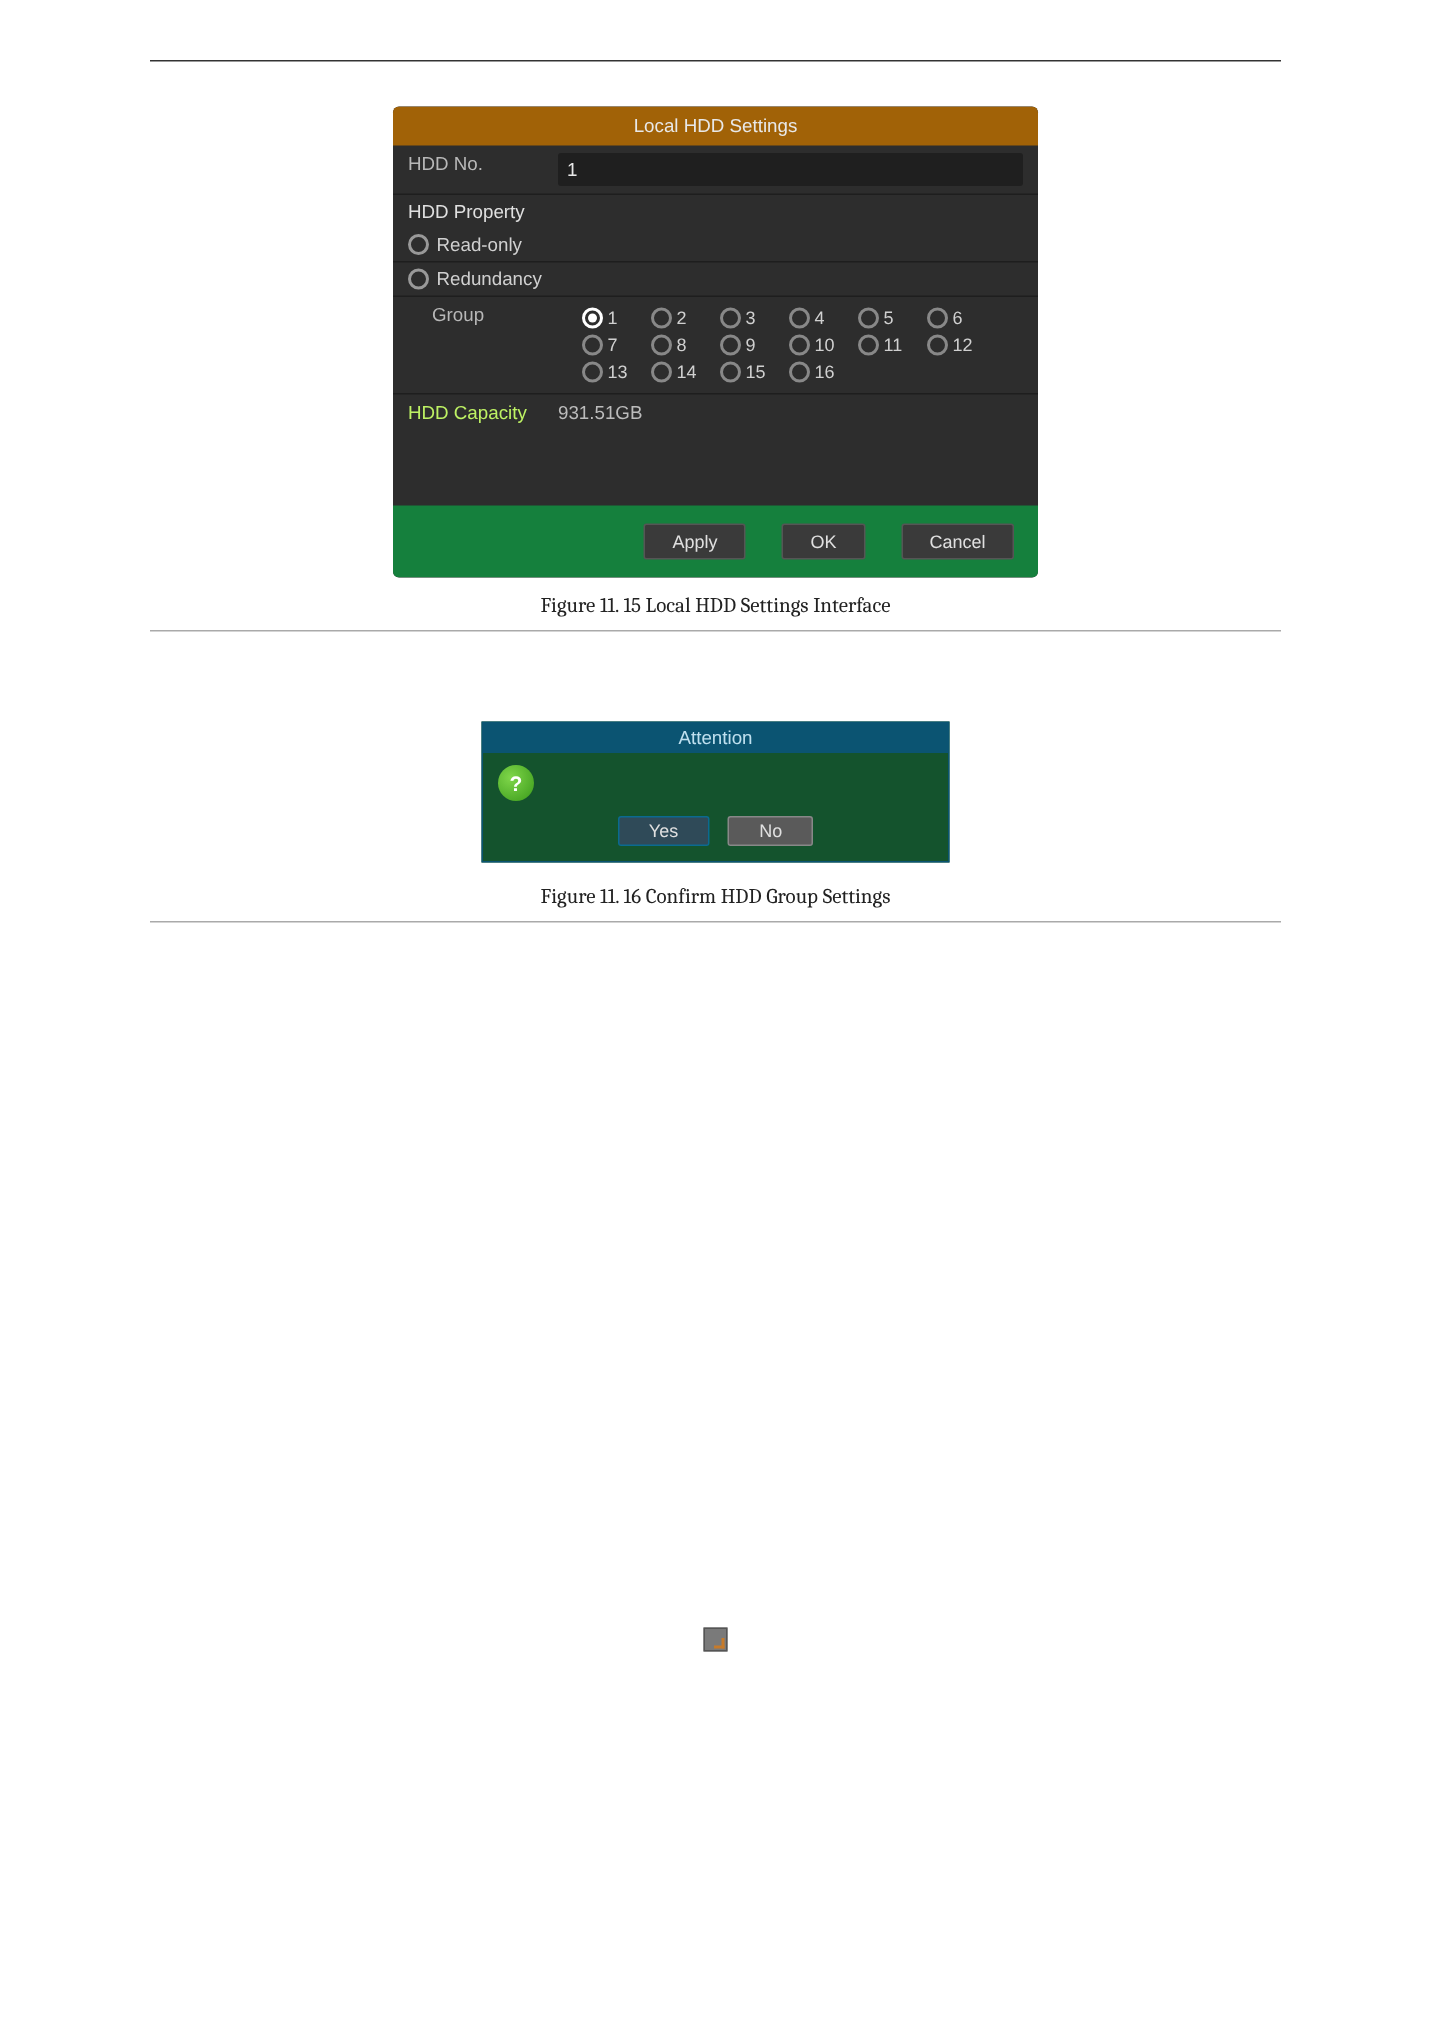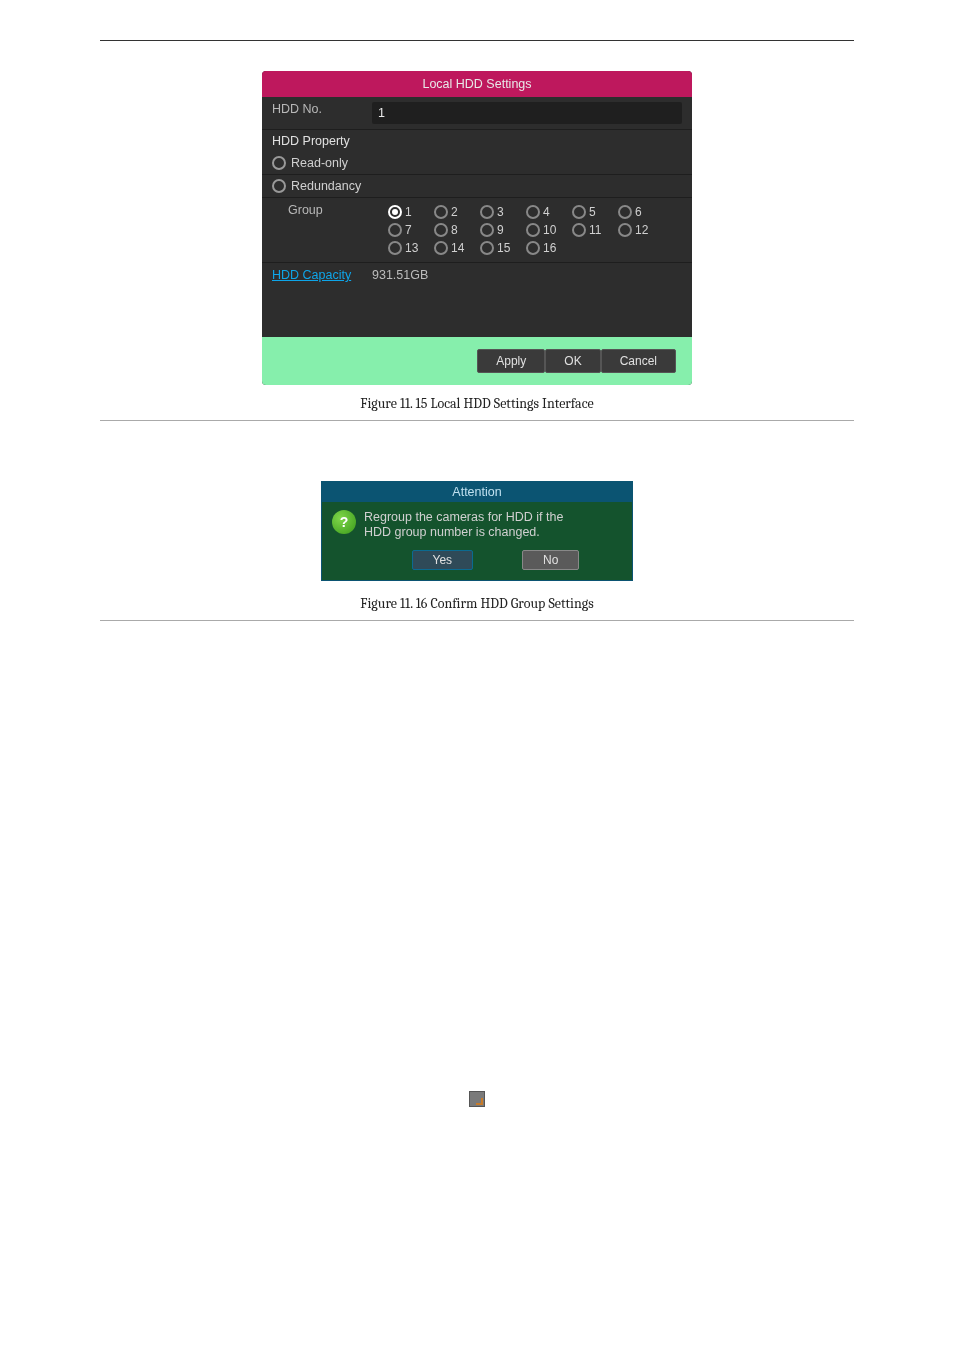--- a/index.html
+++ b/index.html
@@ -29,21 +29,21 @@
   }
   .hdd-dialog {
     width: 430px;
     background: #2d2d2d;
     color: #d0d0d0;
     font-size: 12.5px;
     border-radius: 4px;
     overflow: hidden;
   }
   .dlg-title {
-    background: #be185d;
+    background: #a16207;
     color: #e8e8e8;
     text-align: center;
     padding: 6px 0;
     font-size: 12.5px;
   }
   .row {
     display: flex;
     align-items: flex-start;
     padding: 5px 10px;
     border-bottom: 1px solid #1e1e1e;
@@ -110,22 +110,23 @@
     content:"";
     display:block;
     margin:2px;
     width:6px;height:6px;
     background:#fff;
     border-radius:50%;
   }
   .btn-row {
     display:flex;
     justify-content:flex-end;
+    gap:24px;
     padding:12px 16px;
-    background:#86efac;
+    background:#15803d;
   }
   .btn {
     background:#3a3a3a;
     border:1px solid #555;
     color:#e0e0e0;
     padding:4px 18px;
     font-size:12px;
     border-radius:2px;
     cursor:pointer;
   }
@@ -178,21 +179,20 @@
     padding:6px 0 10px 0;
   }
   .btn2 {
     background:#5a5a5a;
     border:1px solid #888;
     color:#e0e0e0;
     padding:2px 20px;
     font-size:12px;
     border-radius:2px;
     cursor:pointer;
-    margin-left:37px;
   }
   .btn2.yes {
     border-color:#0b6a90;
     background:#2f4a58;
   }
   .spacer-40 { height:40px; }
   .spacer-450 { height:450px; }
   .tiny-square {
     width:14px;height:14px;
     background:#7a7a7a;
@@ -300,21 +300,21 @@
               <span>15</span>
             </div>
             <div class="g-item">
               <span class="g-radio"></span>
               <span>16</span>
             </div>
           </div>
       </div>
 
       <div class="row" style="border-bottom:none;">
-        <div class="lbl" style="color:#0ea5e9;text-decoration:underline;">HDD Capacity</div>
+        <div class="lbl" style="color:#bef264;">HDD Capacity</div>
         <div style="color:#bcbcbc;">931.51GB</div>
       </div>
 
       <div style="height:50px;"></div>
 
       <div class="btn-row">
         <button class="btn">Apply</button>
         <button class="btn">OK</button>
         <button class="btn">Cancel</button>
       </div>
@@ -324,24 +324,20 @@
   <div class="caption">Figure 11. 15 Local HDD Settings Interface</div>
   <hr class="hr-light">
 
   <div class="spacer-40"></div>
 
   <div class="dialog-wrap">
     <div class="attn-dialog">
       <div class="attn-title">Attention</div>
       <div class="attn-body">
         <div class="q-icon">?</div>
-        <div class="attn-msg">
-          <span>Regroup the cameras for HDD if the</span><br>
-          <span>HDD group number is changed.</span>
-        </div>
       </div>
       <div class="attn-btns">
         <button class="btn2 yes">Yes</button>
         <button class="btn2">No</button>
       </div>
     </div>
   </div>
 
   <div class="caption" style="margin-top:14px;">Figure 11. 16 Confirm HDD Group Settings</div>
   <hr class="hr-light">

